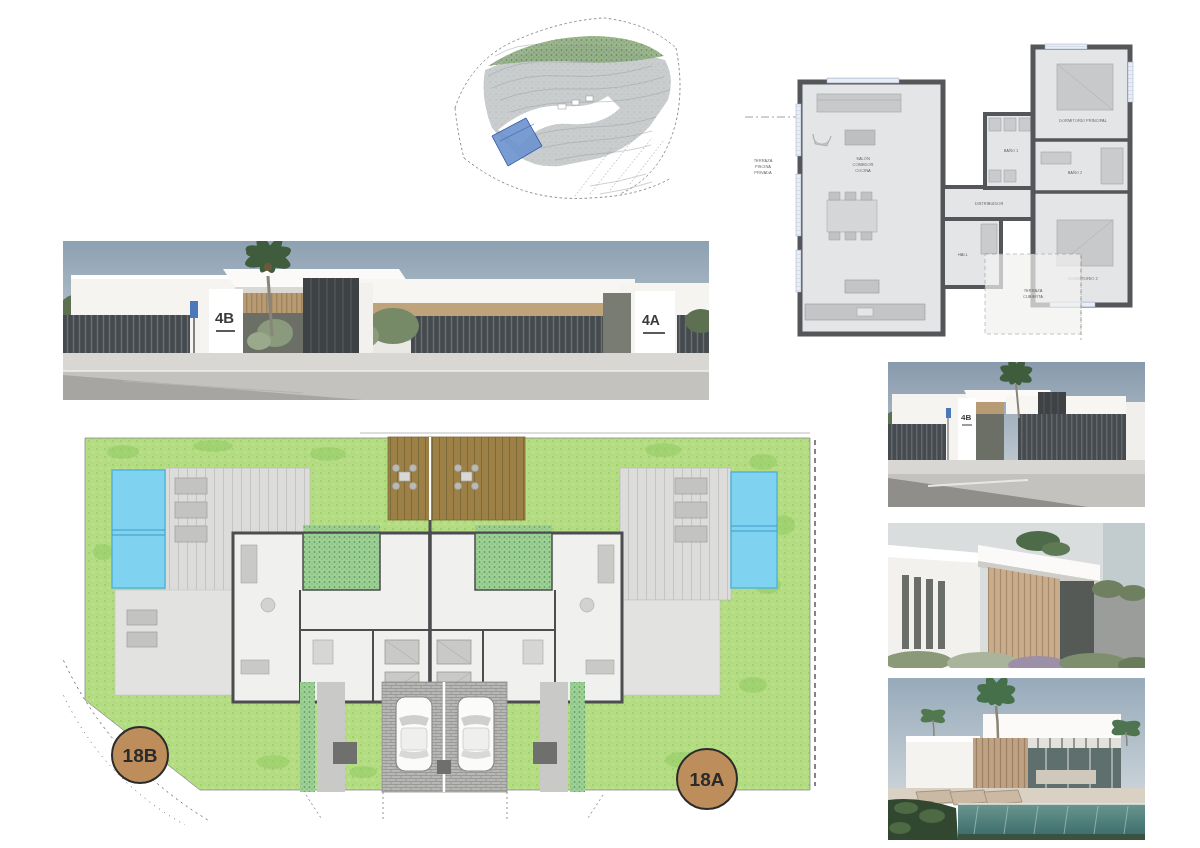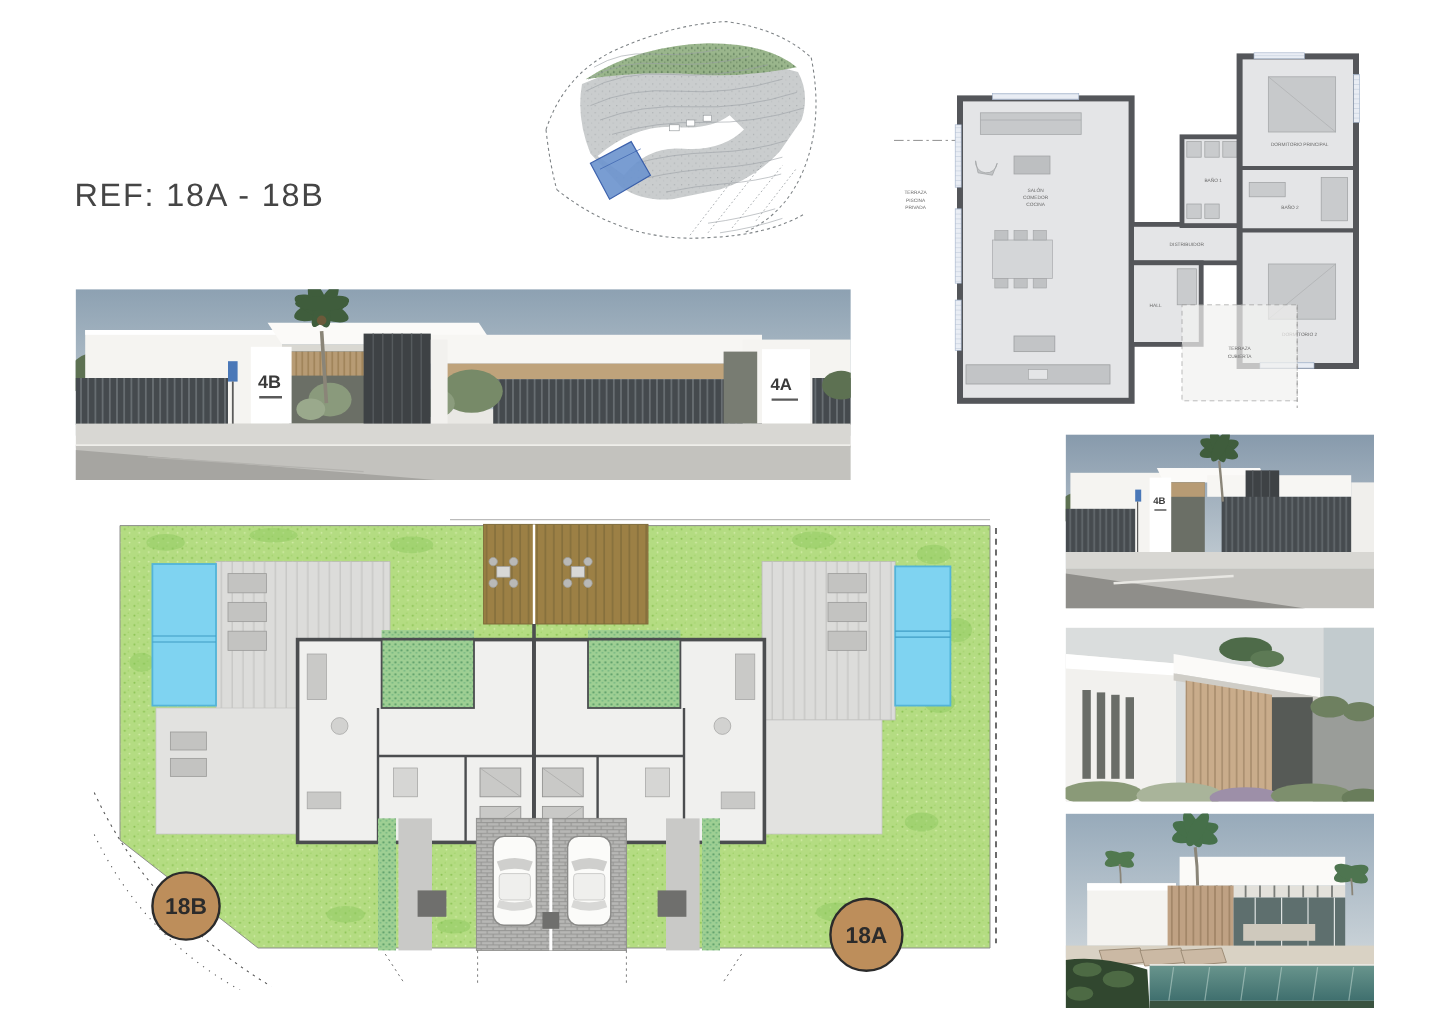--- a/index.html
+++ b/index.html
@@ -8,21 +8,20 @@
   .abs{position:absolute;}
   #ref-title{left:62px;top:148px;font-size:27px;letter-spacing:1.5px;color:#454545;font-weight:400;}
   svg{display:block;}
   .tinytxt{font-size:4px;fill:#6a6a6a;}
 </style>
 </head>
 <body>
 
 <div id="canvas">
 
-  <div id="ref-title" class="abs">REF: 18A - 18B</div>
 
   <div class="abs" style="left:440px;top:8px;width:250px;height:197px;">
     <svg width="250" height="197" viewBox="0 0 250 197">
       <defs>
         <pattern id="topoGreen" width="5" height="5" patternUnits="userSpaceOnUse">
           <rect width="5" height="5" fill="#8fae7f"></rect>
           <circle cx="1.5" cy="2" r="0.8" fill="#4e6f49"></circle>
           <circle cx="4" cy="4" r="0.6" fill="#5d7d55"></circle>
         </pattern>
         <pattern id="topoGrayTex" width="6" height="6" patternUnits="userSpaceOnUse">
@@ -281,21 +280,21 @@
       <g>
         <rect x="0" y="112" width="646" height="20" fill="#d8d7d3"></rect>
         <rect x="0" y="130" width="646" height="29" fill="#c3c2be"></rect>
         <polygon points="0,134 300,159 0,159" fill="#a6a5a1"></polygon>
         <line x1="0" y1="130" x2="646" y2="130" stroke="#efeeea" stroke-width="1.5"></line>
         <line x1="60" y1="140" x2="240" y2="152" stroke="#b4b3af" stroke-width="1"></line>
       </g>
     </svg>
   </div>
 
-  <div class="abs" style="left:78px;top:430px;width:757px;height:395px;">
+  <div class="abs" style="left:63px;top:430px;width:757px;height:395px;">
     <svg width="757" height="395" viewBox="0 0 757 395">
       <defs>
         <pattern id="grass" width="8" height="8" patternUnits="userSpaceOnUse">
           <rect width="8" height="8" fill="#b4dc82"></rect>
           <circle cx="2" cy="3" r="0.8" fill="#8ac252"></circle>
           <circle cx="6" cy="6" r="0.7" fill="#d8efae"></circle>
           <circle cx="5" cy="1" r="0.6" fill="#9fd268"></circle>
         </pattern>
         <pattern id="deckP" width="7" height="12" patternUnits="userSpaceOnUse">
           <rect width="7" height="12" fill="#9c8045"></rect>

